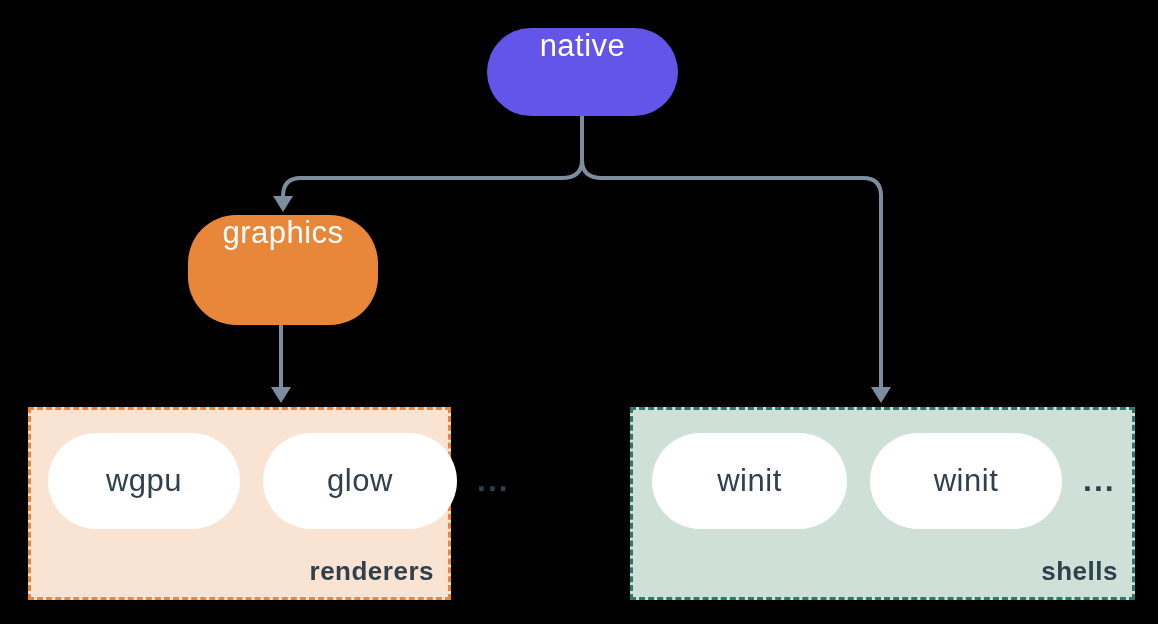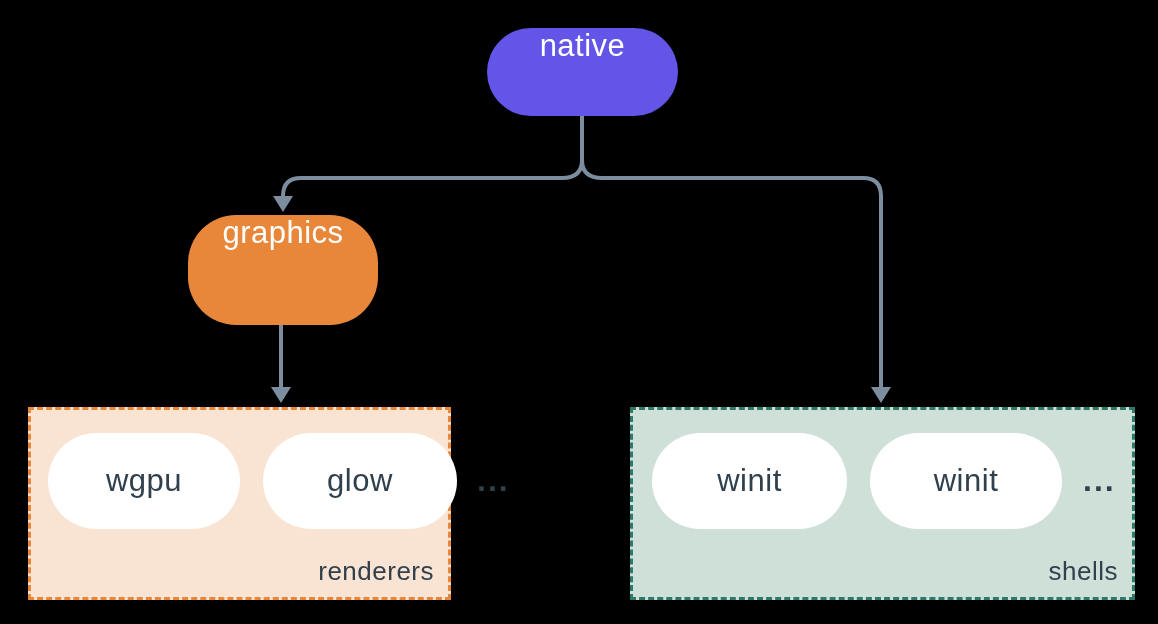--- a/index.html
+++ b/index.html
@@ -71,20 +71,21 @@
     font-size:32px; font-weight:700;
     color:var(--item_text);
     letter-spacing:2px;
   }
   .group-renderers .ellipsis { left:446px; }
   .group-shells   .ellipsis { left:450px; }
   .group-label {
     position:absolute; right:14px; bottom:10px;
     font-size:26px; color:var(--item_text);
     letter-spacing:0.5px;
+    font-weight:bold;
   }
 </style>
 </head>
 <body>
 
 <div class="canvas">
 
   <svg class="connector" viewBox="0 0 1158 624" xmlns="http://www.w3.org/2000/svg">
 
     <path d="M582,116 V160 C582,173 574,178 562,178 H301 C289,178 283,184 283,196 V197"></path>

